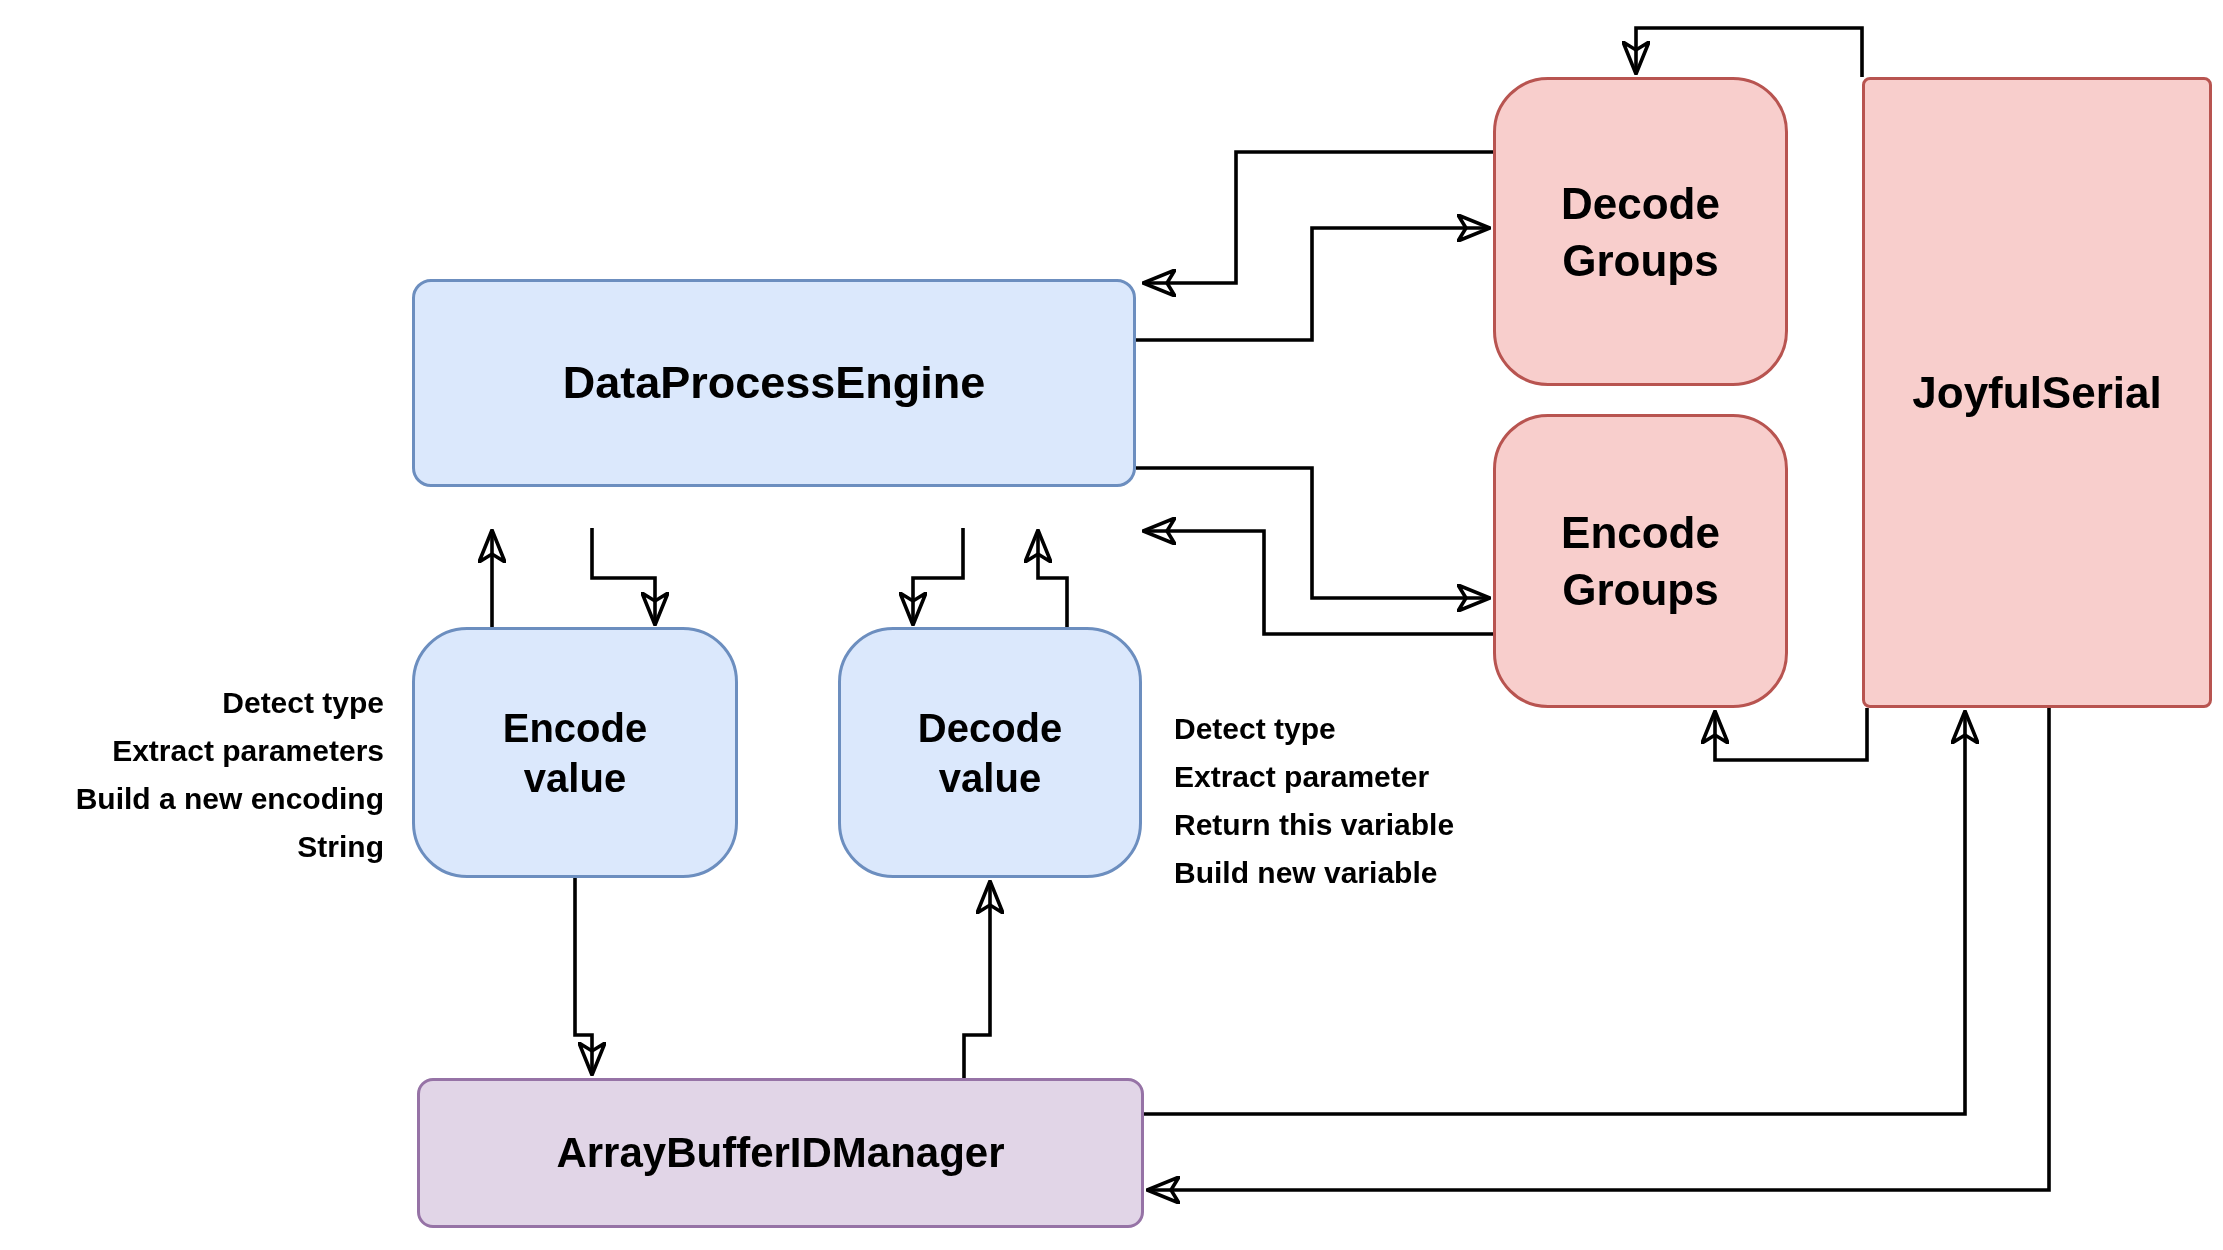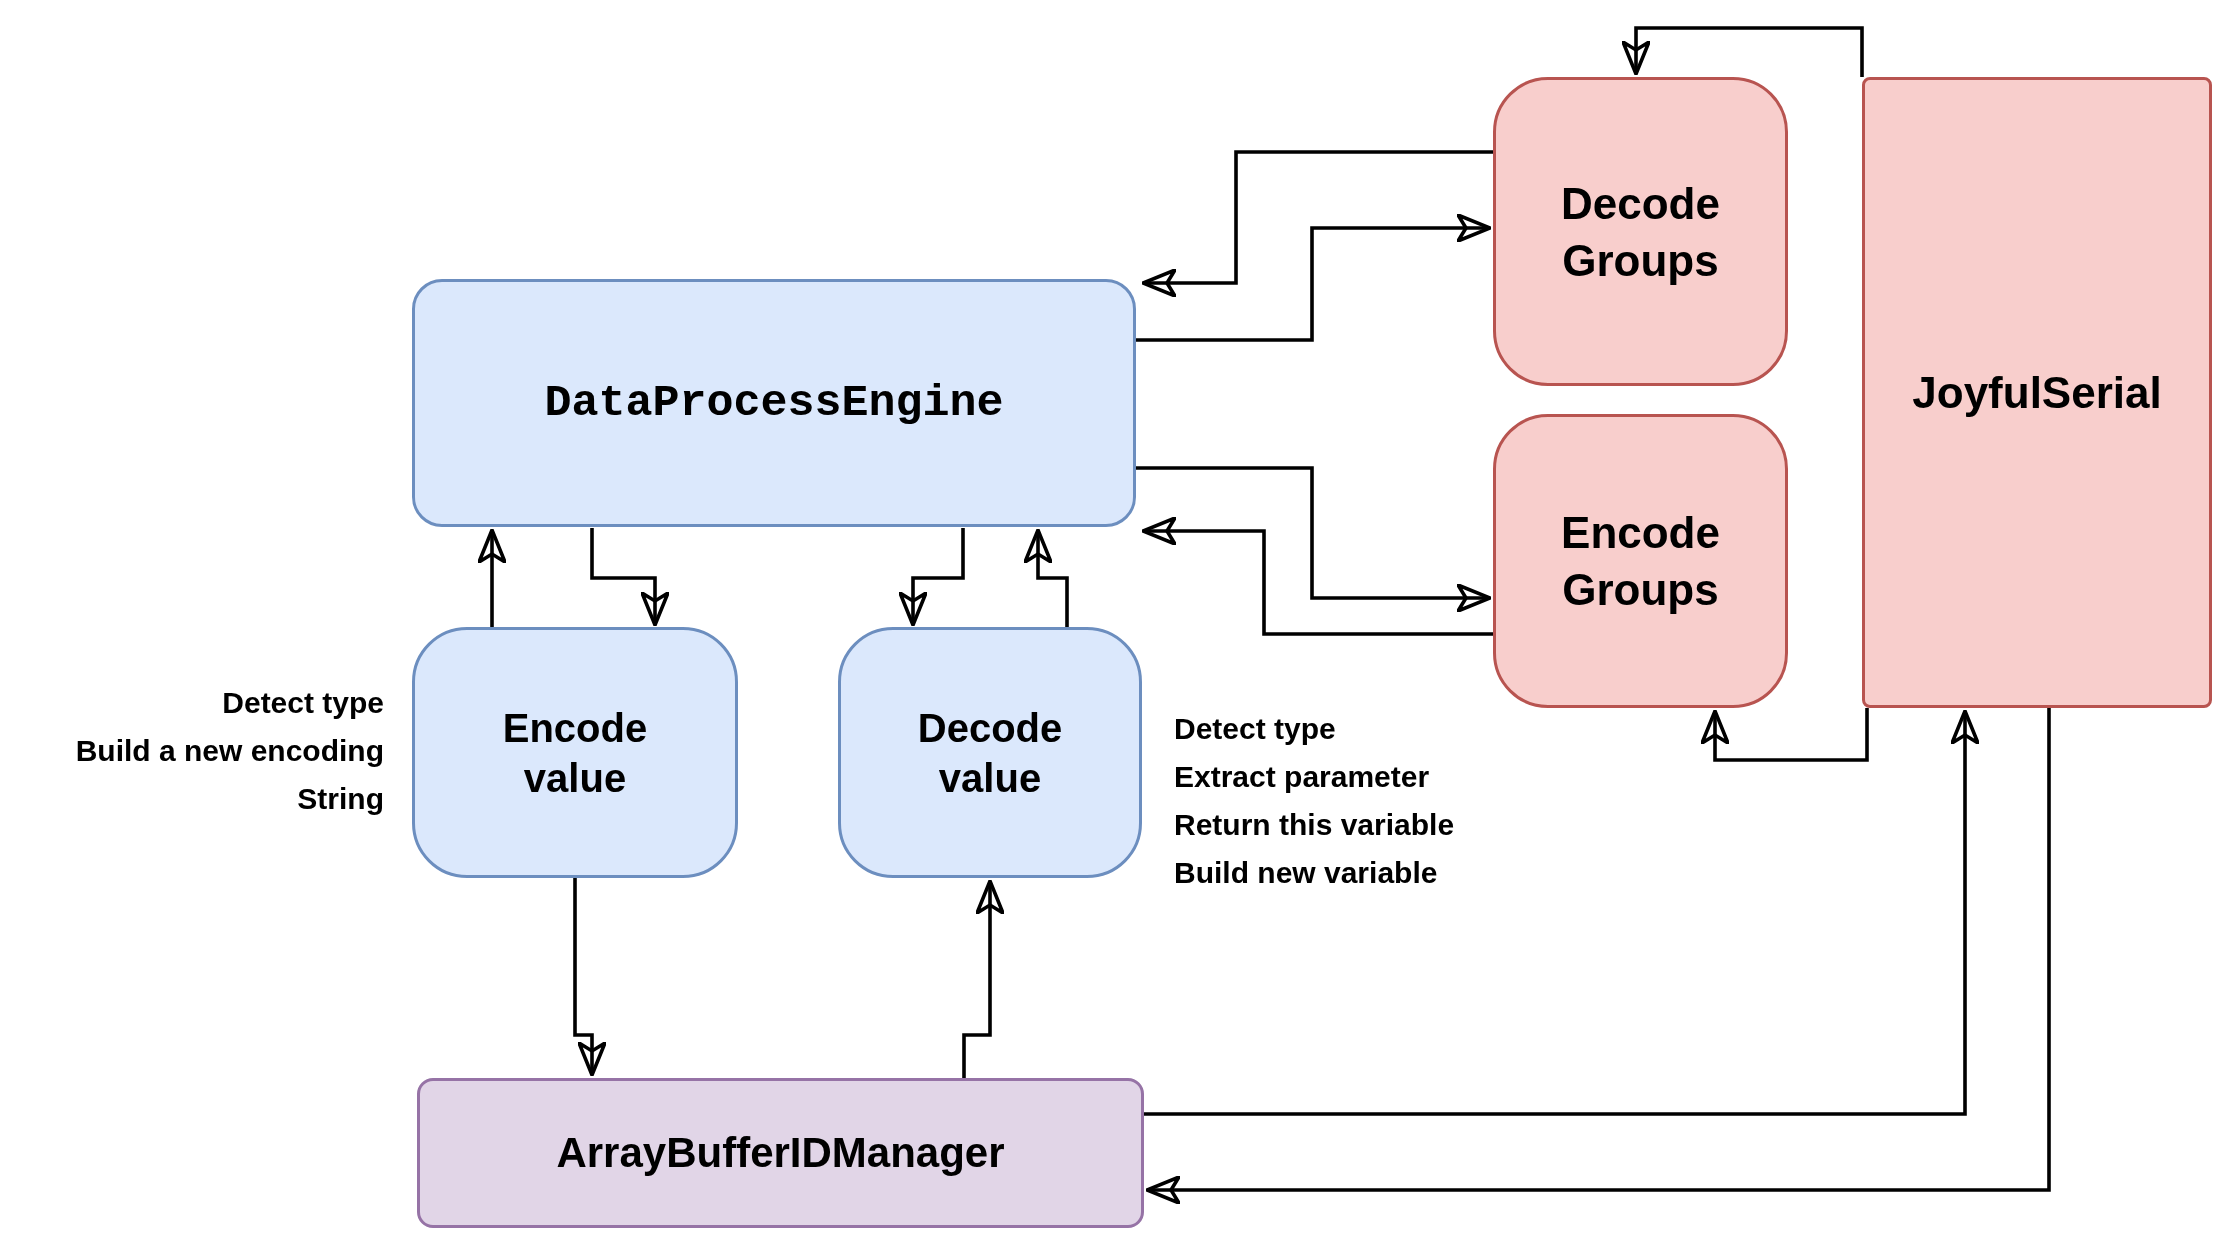--- a/index.html
+++ b/index.html
@@ -9,22 +9,22 @@
         box-sizing:border-box;text-align:right;color:#000;}
   .node .ln{display:block;}
 
   
   .blue{background:#dbe8fc;border:3px solid #6c8ebf;}
   
   .red{background:#f8cecc;border:3px solid #b85450;}
   
   .purple{background:#e1d5e7;border:3px solid #9673a6;}
 
-  #node-dpe{left:412px;top:279px;width:724px;height:248px;border-radius:30px;
-            font-family:Liberation Mono, monospace;font-weight:bold;font-size:45px;}
+  #node-dpe{left:412px;top:279px;width:724px;height:208px;border-radius:19px;
+            font-family:Liberation Sans, sans-serif;font-weight:bold;font-size:45px;}
   #node-decode-groups{left:1493px;top:77px;width:295px;height:309px;border-radius:55px;
             font-weight:bold;font-size:44px;line-height:57px;}
   #node-encode-groups{left:1493px;top:414px;width:295px;height:294px;border-radius:55px;
             font-weight:bold;font-size:44px;line-height:57px;}
   #node-joyful{left:1862px;top:77px;width:350px;height:631px;border-radius:8px;
             font-weight:bold;font-size:44px;}
   #node-encode-value{left:412px;top:627px;width:326px;height:251px;border-radius:55px;
             font-weight:bold;font-size:40px;line-height:50px;}
   #node-decode-value{left:838px;top:627px;width:304px;height:251px;border-radius:55px;
             font-weight:bold;font-size:40px;line-height:50px;}
@@ -93,20 +93,21 @@
     <span class="ln">Decode</span>
     <span class="ln">value</span>
   </div>
 
   <div class="node purple" id="node-abim">
     <span class="ln">ArrayBufferIDManager</span>
   </div>
 
   <div class="notes" id="notes-left">
     <div>Detect type</div>
+    <div>Extract parameters</div>
     <div>Build a new encoding</div>
     <div>String</div>
   </div>
 
   <div class="notes" id="notes-right">
     <div>Detect type</div>
     <div>Extract parameter</div>
     <div>Return this variable</div>
     <div>Build new variable</div>
   </div>

